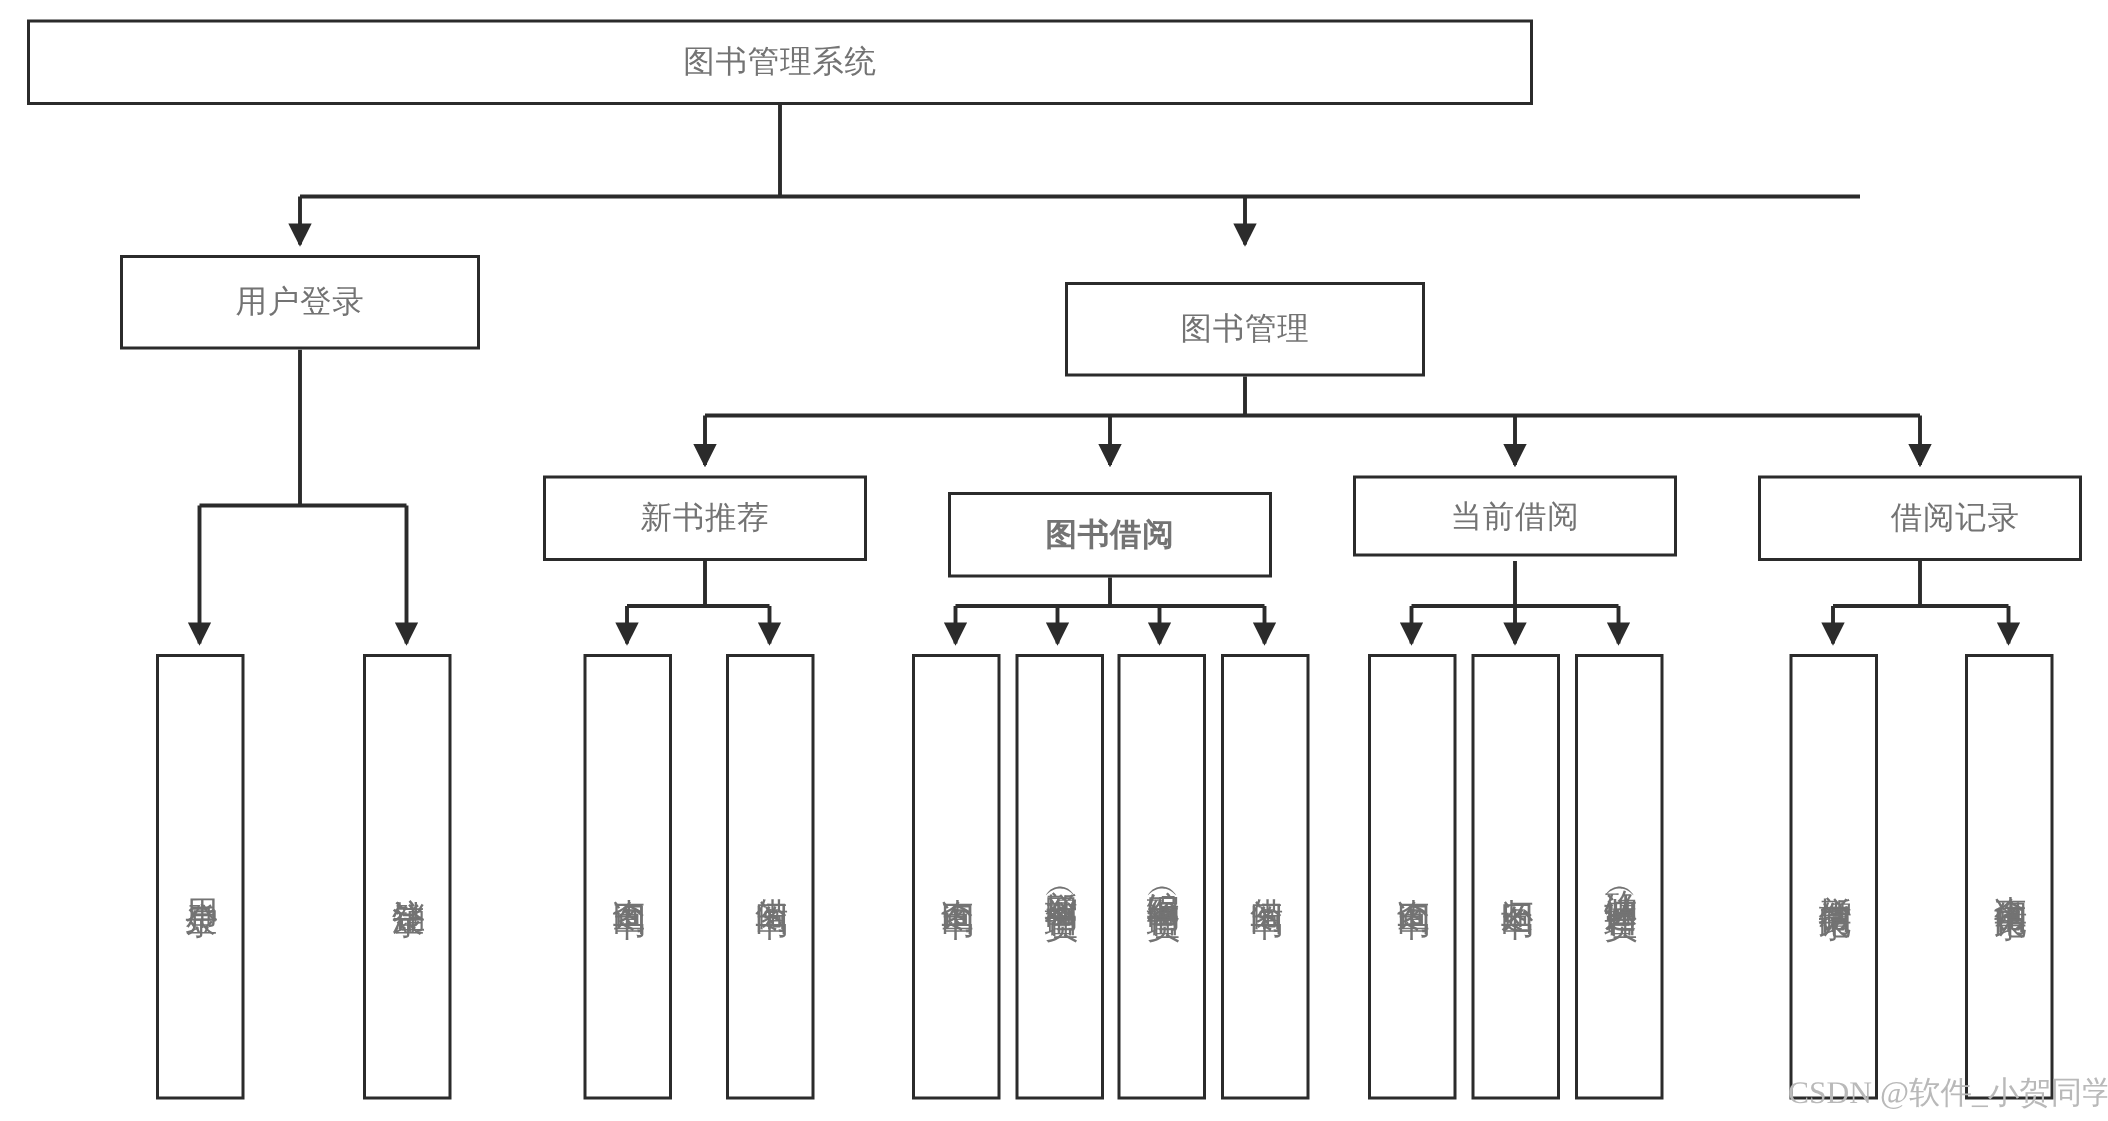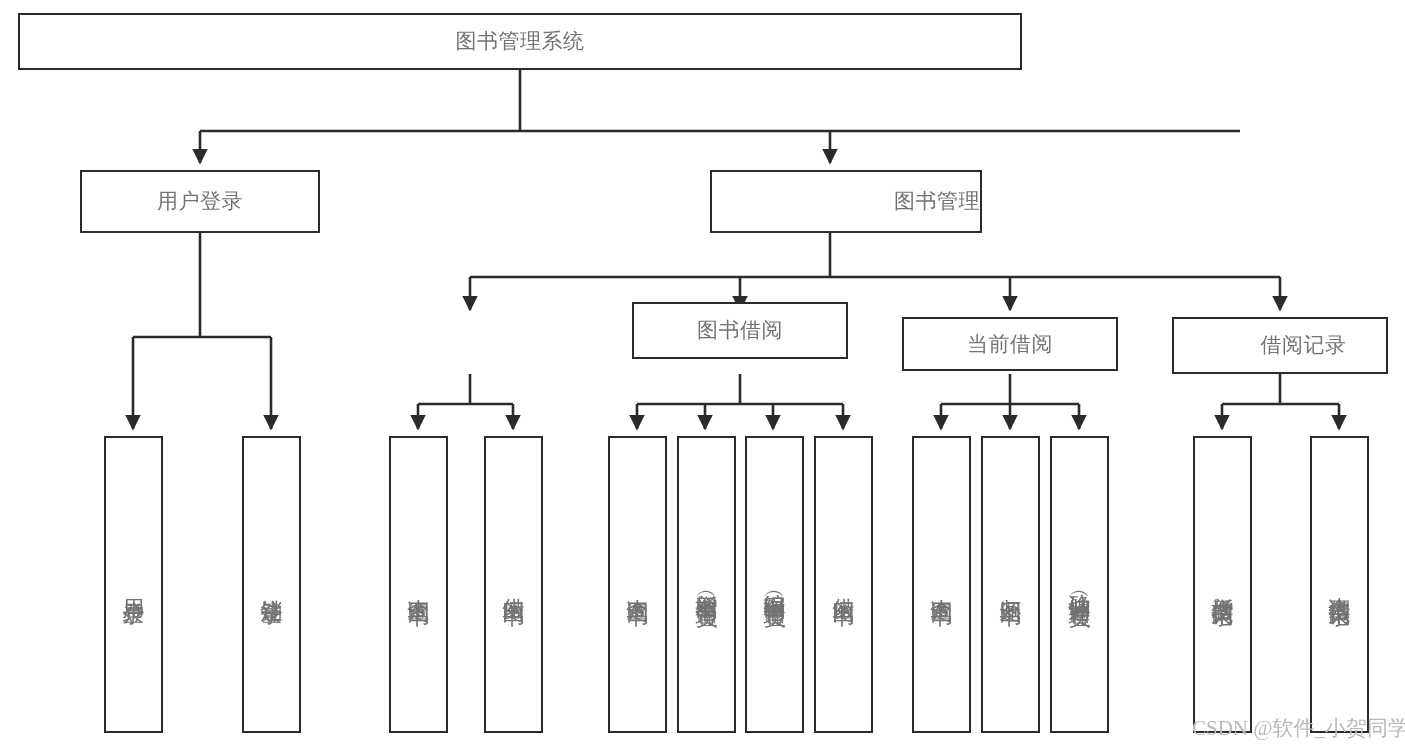--- a/index.html
+++ b/index.html
@@ -124,26 +124,29 @@
   </svg>
 
   <div class="node h-node" style="left:18px; top:13px; width:1004px; height:57px;">
     <span class="node-label">图书管理系统</span>
   </div>
 
   <div class="node h-node" style="left:80px; top:170px; width:240px; height:63px;">
     <span class="node-label">用户登录</span>
   </div>
 
-  <div class="node h-node" style="left:710px; top:170px; width:272px; height:63px;justify-content:flex-end;">
+  <div class="node h-node" style="left:710px; top:188px; width:240px; height:63px;">
     <span class="node-label">图书管理</span>
   </div>
 
-
-  <div class="node h-node" style="left:632px; top:302px; width:216px; height:57px;">
+  <div class="node h-node" style="left:362px; top:317px; width:216px; height:57px;">
+    <span class="node-label">新书推荐</span>
+  </div>
+
+  <div class="node h-node" style="left:632px; top:328px; width:216px; height:57px;font-weight:bold;">
     <span class="node-label">图书借阅</span>
   </div>
 
   <div class="node h-node" style="left:902px; top:317px; width:216px; height:54px;">
     <span class="node-label">当前借阅</span>
   </div>
 
   <div class="node h-node" style="left:1172px; top:317px; width:216px; height:57px;padding-left:47px;">
     <span class="node-label">借阅记录</span>
   </div>

